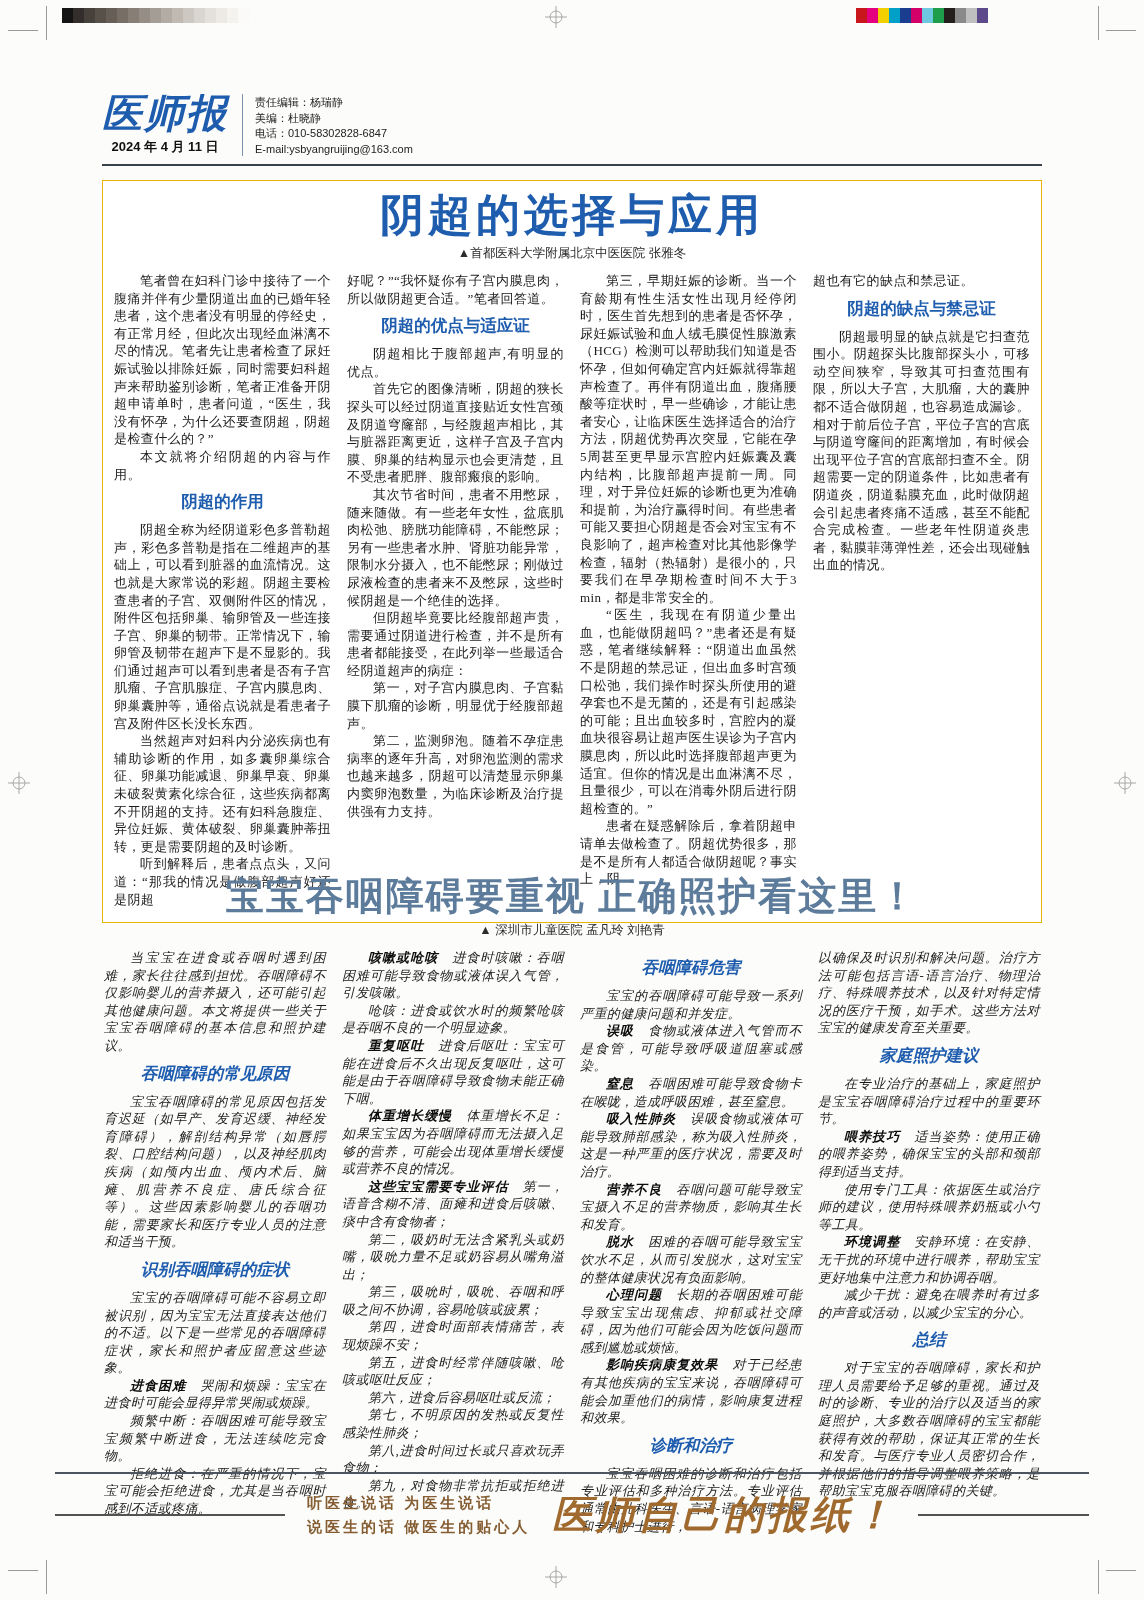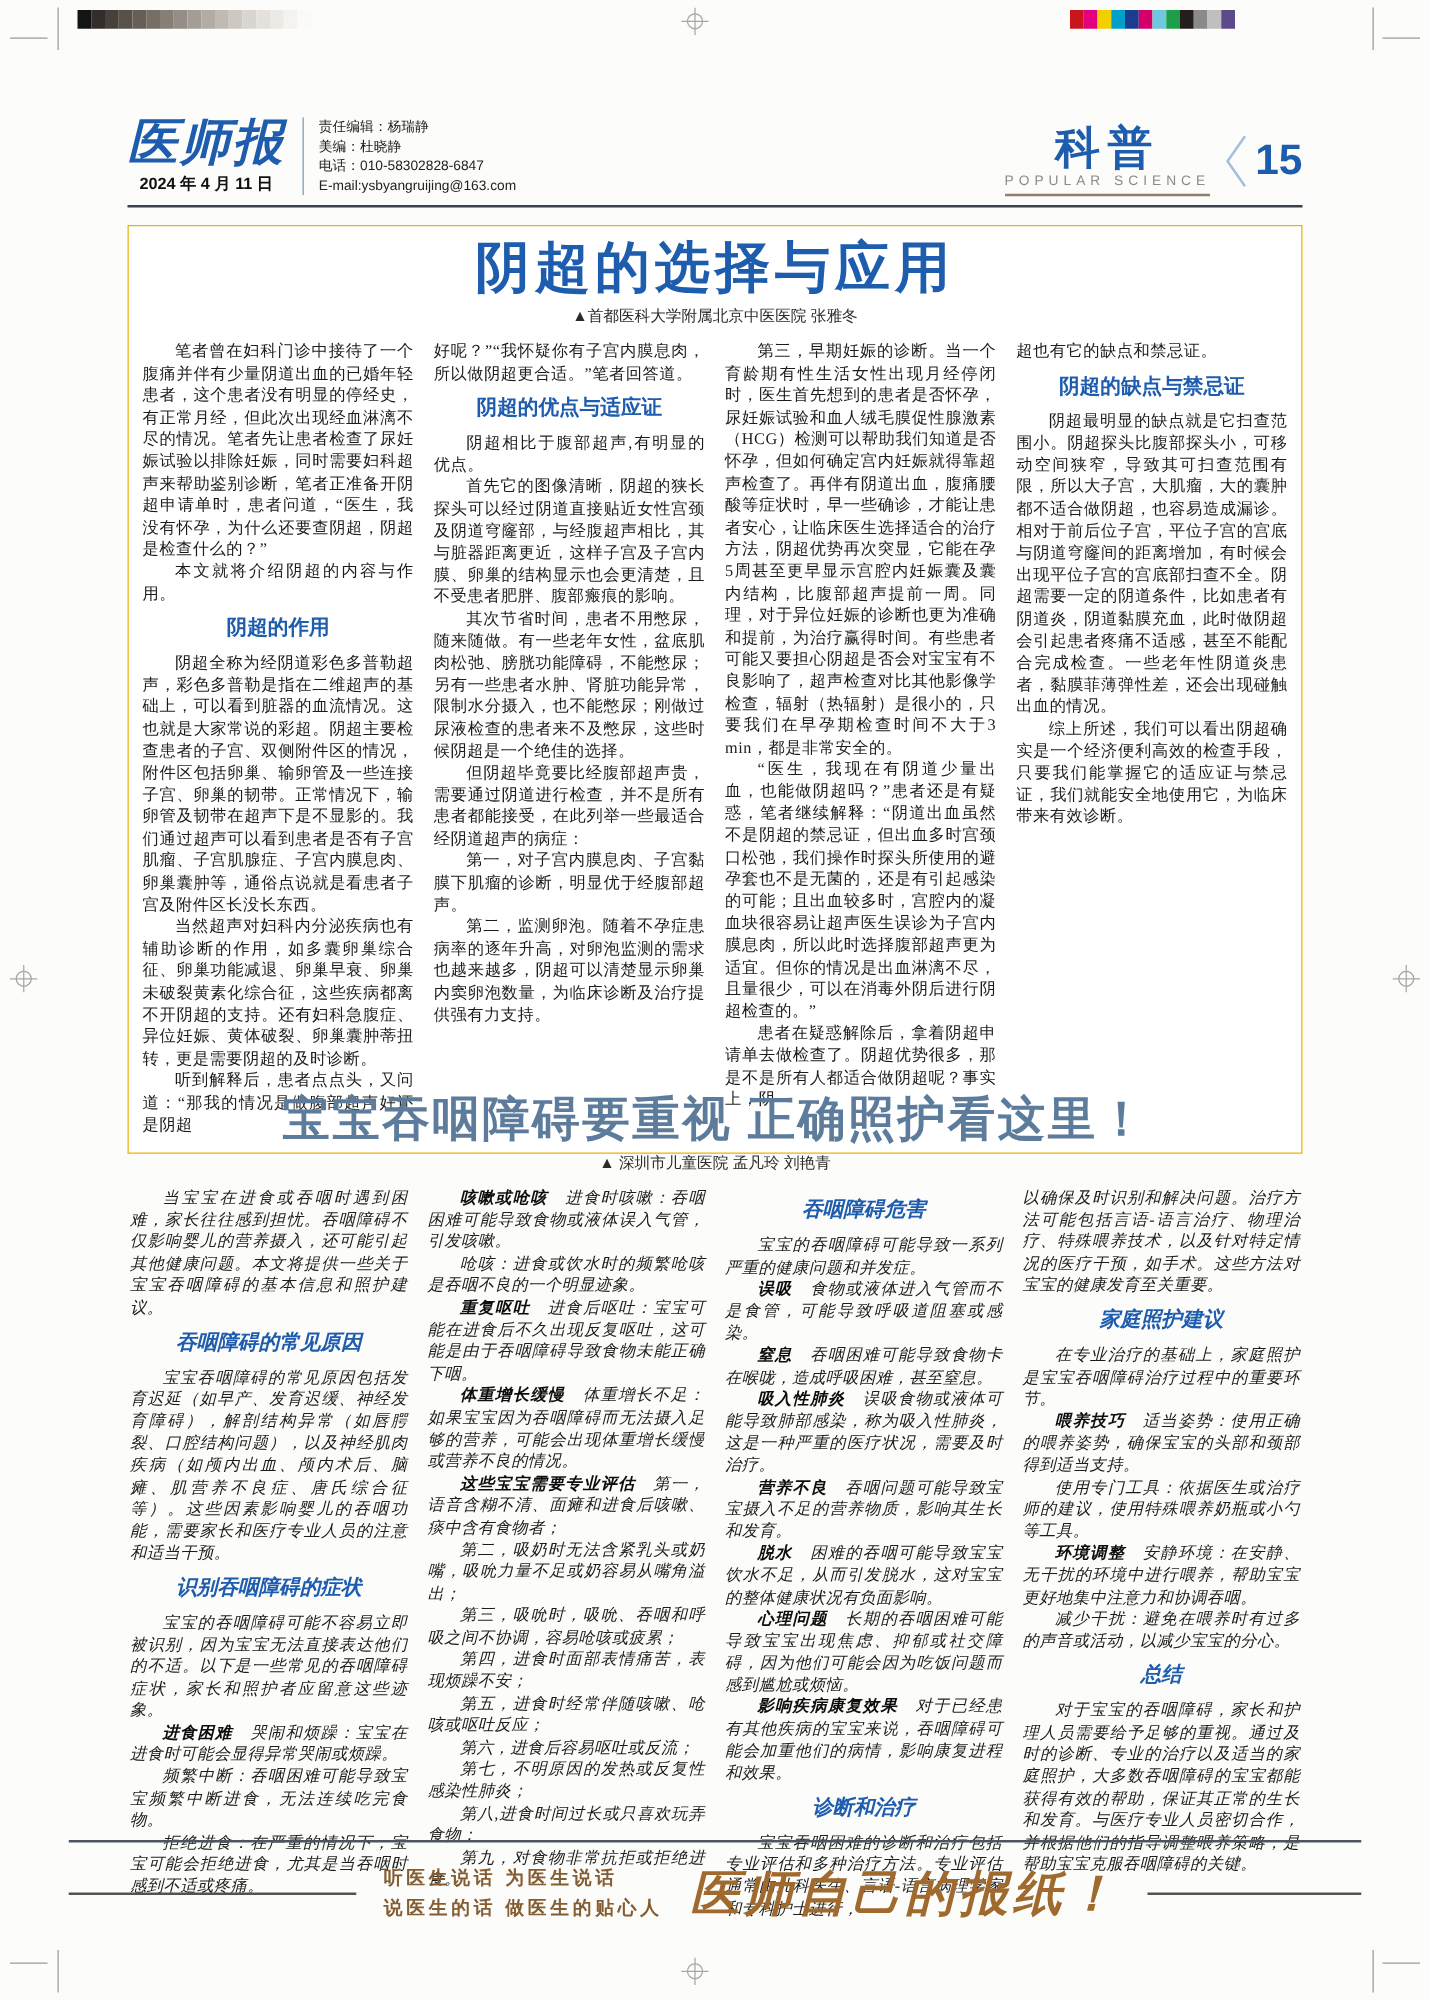--- a/index.html
+++ b/index.html
@@ -138,30 +138,20 @@
     <div class="logo-date">2024 年 4 月 11 日</div>
   </div>
   <div class="mast-divider"></div>
   <div class="editor-lines">
     <div>责任编辑：杨瑞静</div>
     <div>美编：杜晓静</div>
     <div>电话：010-58302828-6847</div>
     <div>E-mail:ysbyangruijing@163.com</div>
   </div>
   <div class="mast-spacer"></div>
-  <div class="section-block">
-    <div class="section-txt">
-      <div class="section-cn">科普</div>
-      <div class="section-en">POPULAR SCIENCE</div>
-    </div>
-    <svg width="20" height="46" viewBox="0 0 20 46">
-      <polyline points="18,3 4,23 18,43" fill="none" stroke="#a4bedc" stroke-width="2"></polyline>
-    </svg>
-    <div class="page-num">15</div>
-  </div>
 </div>
 
 <div class="article1-box">
   <div class="a-title">阴超的选择与应用</div>
   <div class="a-byline">▲首都医科大学附属北京中医医院  张雅冬</div>
   <div class="cols">
       <div class="col">
         <p class="para">笔者曾在妇科门诊中接待了一个腹痛并伴有少量阴道出血的已婚年轻患者，这个患者没有明显的停经史，有正常月经，但此次出现经血淋漓不尽的情况。笔者先让患者检查了尿妊娠试验以排除妊娠，同时需要妇科超声来帮助鉴别诊断，笔者正准备开阴超申请单时，患者问道，“医生，我没有怀孕，为什么还要查阴超，阴超是检查什么的？”</p>
         <p class="para">本文就将介绍阴超的内容与作用。</p>
         <div class="subhead">阴超的作用</div>
@@ -181,21 +171,20 @@
       </div>
       <div class="col">
         <p class="para">第三，早期妊娠的诊断。当一个育龄期有性生活女性出现月经停闭时，医生首先想到的患者是否怀孕，尿妊娠试验和血人绒毛膜促性腺激素（HCG）检测可以帮助我们知道是否怀孕，但如何确定宫内妊娠就得靠超声检查了。再伴有阴道出血，腹痛腰酸等症状时，早一些确诊，才能让患者安心，让临床医生选择适合的治疗方法，阴超优势再次突显，它能在孕5周甚至更早显示宫腔内妊娠囊及囊内结构，比腹部超声提前一周。同理，对于异位妊娠的诊断也更为准确和提前，为治疗赢得时间。有些患者可能又要担心阴超是否会对宝宝有不良影响了，超声检查对比其他影像学检查，辐射（热辐射）是很小的，只要我们在早孕期检查时间不大于3 min，都是非常安全的。</p>
         <p class="para">“医生，我现在有阴道少量出血，也能做阴超吗？”患者还是有疑惑，笔者继续解释：“阴道出血虽然不是阴超的禁忌证，但出血多时宫颈口松弛，我们操作时探头所使用的避孕套也不是无菌的，还是有引起感染的可能；且出血较多时，宫腔内的凝血块很容易让超声医生误诊为子宫内膜息肉，所以此时选择腹部超声更为适宜。但你的情况是出血淋漓不尽，且量很少，可以在消毒外阴后进行阴超检查的。”</p>
         <p class="para">患者在疑惑解除后，拿着阴超申请单去做检查了。阴超优势很多，那是不是所有人都适合做阴超呢？事实上，阴</p>
       </div>
       <div class="col">
         <p class="para noindent">超也有它的缺点和禁忌证。</p>
         <div class="subhead">阴超的缺点与禁忌证</div>
         <p class="para">阴超最明显的缺点就是它扫查范围小。阴超探头比腹部探头小，可移动空间狭窄，导致其可扫查范围有限，所以大子宫，大肌瘤，大的囊肿都不适合做阴超，也容易造成漏诊。相对于前后位子宫，平位子宫的宫底与阴道穹窿间的距离增加，有时候会出现平位子宫的宫底部扫查不全。阴超需要一定的阴道条件，比如患者有阴道炎，阴道黏膜充血，此时做阴超会引起患者疼痛不适感，甚至不能配合完成检查。一些老年性阴道炎患者，黏膜菲薄弹性差，还会出现碰触出血的情况。</p>
-        <p class="para">综上所述，我们可以看出阴超确实是一个经济便利高效的检查手段，只要我们能掌握它的适应证与禁忌证，我们就能安全地使用它，为临床带来有效诊断。</p>
       </div>
     </div>
 </div>
 
 <div class="article2">
   <div class="a-title">宝宝吞咽障碍要重视  正确照护看这里！</div>
   <div class="a-byline">▲ 深圳市儿童医院  孟凡玲 刘艳青</div>
   <div class="cols">
       <div class="col">
         <p class="para">当宝宝在进食或吞咽时遇到困难，家长往往感到担忧。吞咽障碍不仅影响婴儿的营养摄入，还可能引起其他健康问题。本文将提供一些关于宝宝吞咽障碍的基本信息和照护建议。</p>

